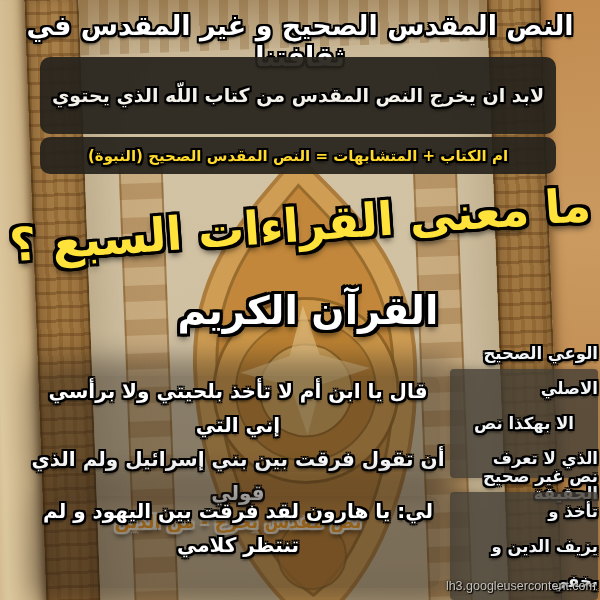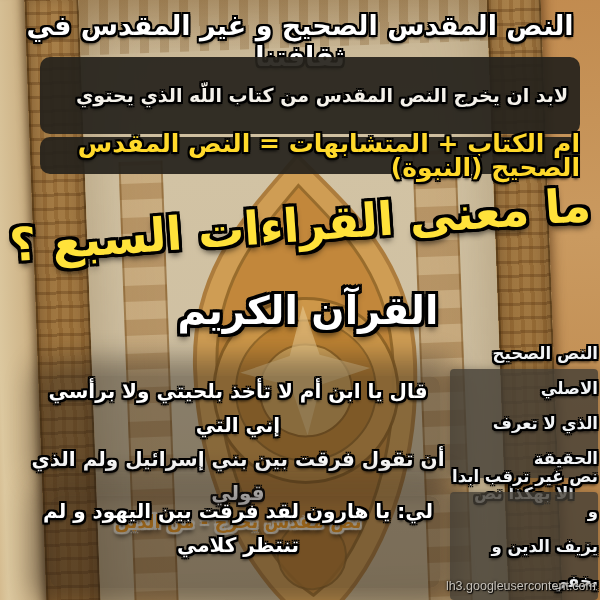--- a/index.html
+++ b/index.html
@@ -46,25 +46,25 @@
   .outl{ -webkit-text-stroke:1px #000; paint-order:stroke fill;
      text-shadow:-2px -2px 0 #000,-2px 0 0 #000,-2px 2px 0 #000,0 -2px 0 #000,
                  0 2px 0 #000,2px -2px 0 #000,2px 0 0 #000,2px 2px 0 #000,0 3px 3px rgba(0,0,0,.8);}
   .outl-heavy{ -webkit-text-stroke:3px #000; paint-order:stroke fill;
      text-shadow:-3px -3px 0 #000,-3px 0 0 #000,-3px 3px 0 #000,0 -3px 0 #000,
                  0 3px 0 #000,3px -3px 0 #000,3px 0 0 #000,3px 3px 0 #000,0 5px 6px rgba(0,0,0,.7);}
   .banner{position:absolute;left:0;right:0;top:10px;text-align:center;
      font-size:27px;font-weight:bold;color:#fff;letter-spacing:0;}
   .darkbox{position:absolute;left:40px;width:516px;background:rgba(38,34,28,.93);
      display:flex;flex-direction:column;justify-content:center;align-items:center;
-     border-radius:10px;padding-left:24px;}
+     border-radius:10px;}
   .box1{top:57px;height:77px;}
   .box1 .ln{font-size:19px;font-weight:bold;color:#f4f1ea;line-height:35px;}
   .box2{top:137px;height:37px;}
-  .box2 .ln{font-size:25px;font-weight:bold;color:#ffd92b;line-height:24px;}
+  .box2 .ln{font-size:15px;font-weight:bold;color:#ffd92b;line-height:24px;}
   .main-title{position:absolute;left:0;right:0;top:198px;text-align:center;
      font-size:46px;font-weight:bold;color:#ffe23a;transform:rotate(-4deg);}
   .book-title{position:absolute;left:16px;right:0;top:288px;text-align:center;
      font-size:39px;font-weight:bold;color:#fff;letter-spacing:2px;}
   .softshade{position:absolute;background:rgba(32,27,22,.40);border-radius:10px;
      box-shadow:0 0 26px 18px rgba(32,27,22,.40);}
   .sh1{left:50px;top:376px;width:390px;height:96px;}
   .sh2{left:50px;top:496px;width:390px;height:92px;background:rgba(32,27,22,.46);
        box-shadow:0 0 26px 18px rgba(32,27,22,.46);}
   .quote{position:absolute;left:28px;width:420px;text-align:center;}
@@ -130,32 +130,32 @@
     <div class="book-title rtl outl-heavy">القرآن الكريم</div>
 
     <div class="softshade sh1"></div>
     <div class="quote q1 rtl">
       <span class="ln outl">قال يا ابن أم لا تأخذ بلحيتي ولا برأسي إني التي</span>
       <span class="ln outl">أن تقول فرقت بين بني إسرائيل ولم الذي قولي</span>
       <span class="label-orange">نص مقدس يخرج - من الدين</span>
     </div>
 
     <div class="notebox n1 rtl">
-      <span class="ln outl">النص الصحيح الاصلي</span>
+      <span class="ln outl">الوعي الصحيح الاصلي</span>
+      <span class="ln outl">الا بهكذا نص</span>
       <span class="ln outl">الذي لا تعرف الحقيقة</span>
-      <span class="ln outl">الا بهكذا نص</span>
     </div>
 
     <div class="softshade sh2"></div>
     <div class="quote q2 rtl">
       <span class="ln outl">لي: يا هارون لقد فرقت بين اليهود و لم تنتظر كلامي</span>
 
     </div>
 
     <div class="notebox n2 rtl">
-      <span class="ln outl">نص غير ترقب ابدا و</span>
+      <span class="ln outl">نص غير صحيح تأخذ و</span>
       <span class="ln outl">يزيف الدين و يخفي</span>
       <span class="ln outl">الحقيقة</span>
     </div>
 
     <div class="watermark">lh3.googleusercontent.com</div>
   </div>
 </div>
 
 </body></html>

